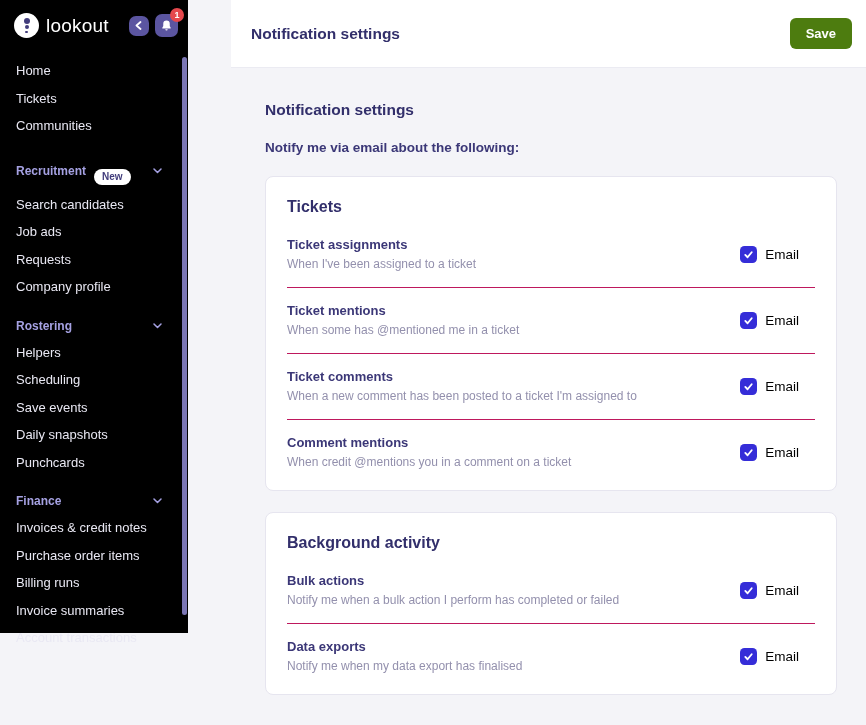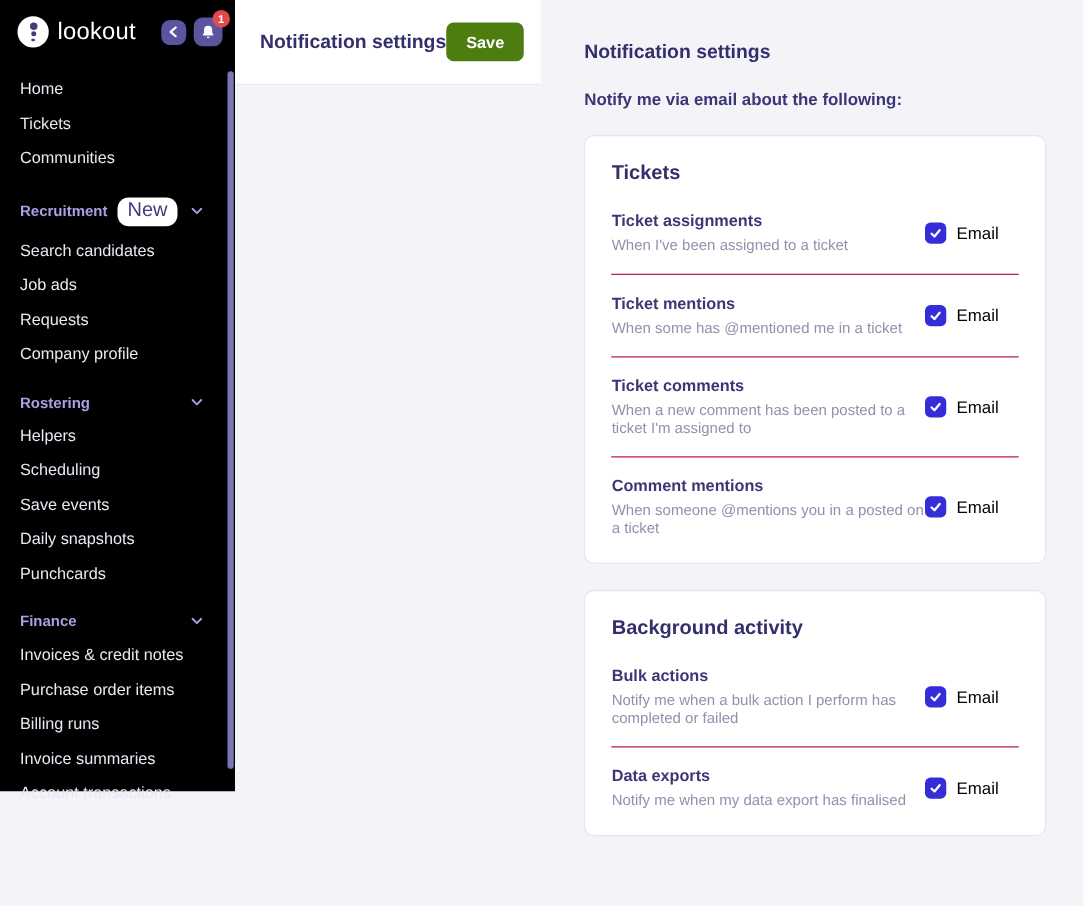--- a/index.html
+++ b/index.html
@@ -53,35 +53,35 @@
   .nav-group { margin-top:12px; }
   .nav-group:first-child { margin-top:0; }
   .nav-section {
     display:flex; align-items:center; gap:8px;
     padding:6px 0; cursor:pointer;
     color:#a5a1e2; font-size:12px; font-weight:700;
   }
   .nav-section .chev { margin-left:auto; }
   .new-pill {
     background:#ffffff; color:#423d7c;
-    font-size:16px; font-weight:400;
-    border-radius:9px; padding:2px 8px 3px;
+    font-size:10px; font-weight:700;
+    border-radius:9px; padding:2px 8px 3px;margin-top:11px;
   }
   .nav-item {
     padding:6px 0 6.5px; font-size:13px; color:#e9e8f3;
     cursor:pointer; white-space:nowrap;
   }
   .sb-scrollbar {
     position:absolute; top:57px; right:1px;
     width:5px; height:558px;
     background:#7b76b4; border-radius:3px;
   }
 
   
-  .main { flex:1; display:flex; height:725px; }
+  .main { flex:1; display:flex; flex-direction:column; height:725px;padding-left:43px; }
   .topbar {
     height:68px; background:#ffffff;
     border-bottom:1px solid #ebebf2;
     display:flex; align-items:center; justify-content:space-between;
     padding:0 14px 0 20px;
   }
   .topbar-title { color:#322f6b; font-size:15.5px; font-weight:700; }
   .save-btn {
     background:#4d7c0f; color:#ffffff;
     border:none; border-radius:6px; cursor:pointer;
@@ -260,21 +260,21 @@
                 <polyline points="2.5,6.5 5,9 9.5,3.5" fill="none" stroke="#ffffff" stroke-width="2" stroke-linecap="round" stroke-linejoin="round"></polyline>
               </svg>
             </span>
           <span class="email-label">Email</span>
         </div>
       </div>
 
       <div class="row">
         <div class="row-text">
           <span class="row-title">Comment mentions</span>
-          <span class="row-desc">When someone @mentions you in a posted on a ticket</span>
+          <span class="row-desc">When credit @mentions you in a comment on a ticket</span>
         </div>
         <div class="email-toggle">
           <span class="checkbox">
               <svg width="11" height="11" viewBox="0 0 12 12">
                 <polyline points="2.5,6.5 5,9 9.5,3.5" fill="none" stroke="#ffffff" stroke-width="2" stroke-linecap="round" stroke-linejoin="round"></polyline>
               </svg>
             </span>
           <span class="email-label">Email</span>
         </div>
       </div>

